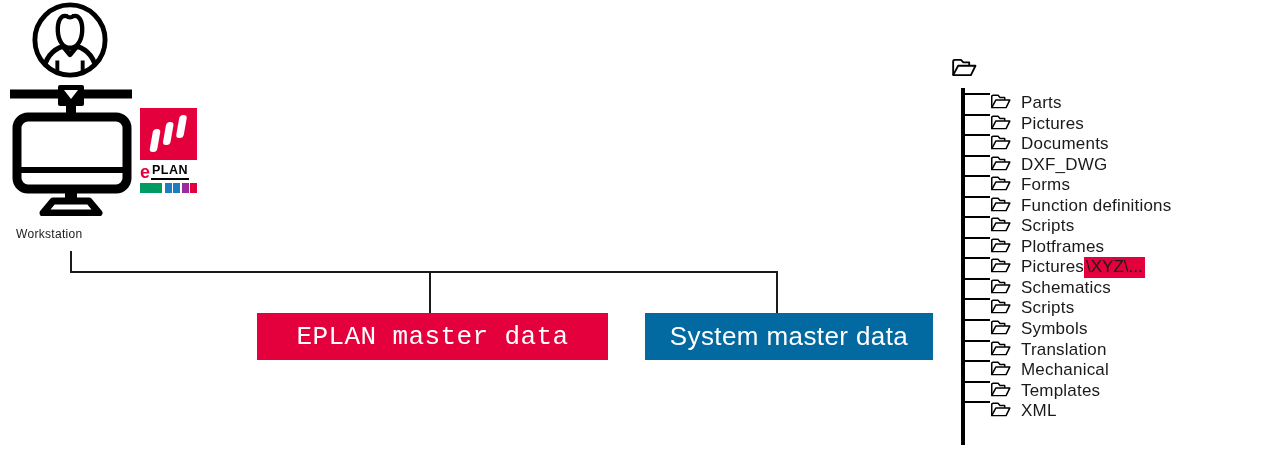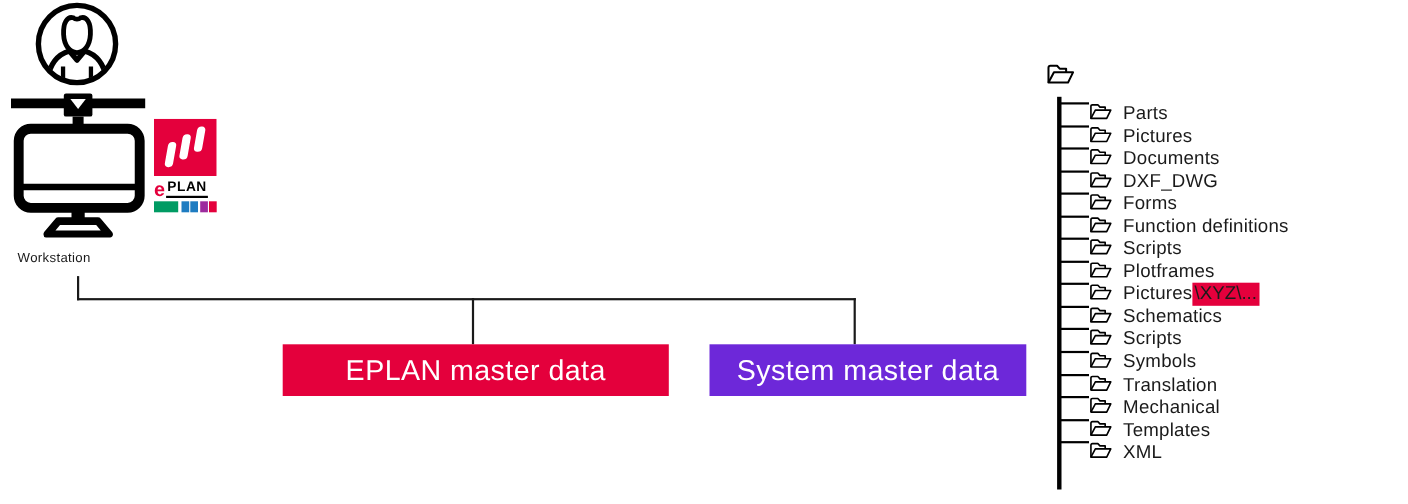--- a/index.html
+++ b/index.html
@@ -27,21 +27,21 @@
   
   .line { background:#1a1a1a; }
   #conn-v1 { left:70px; top:251px; width:2px; height:22px; }
   #conn-h  { left:70px; top:271px; width:708px; height:2px; }
   #conn-v2 { left:429px; top:271px; width:2px; height:42px; }
   #conn-v3 { left:776px; top:271px; width:2px; height:42px; }
 
   
   .data-box { height:47px; color:#fff; font-size:26px; font-weight:500; letter-spacing:.4px;
               display:flex; align-items:center; justify-content:center; }
-  #box-eplan  { left:257px; top:313px; width:351px; }
+  #box-eplan  { left:257px; top:313px; width:351px;font-family:Liberation Mono, monospace; }
   #box-system { left:645px; top:313px; width:288px; }
 
   
   #folder-tree { left:951px; top:57px; width:320px; height:395px; }
   #root-folder-icon { position:absolute; left:0; top:0; }
   #tree-trunk { position:absolute; left:10px; top:31px; width:4px; height:357px; background:#000; }
   #tree-rows { position:absolute; left:0; top:36px; }
   .tree-row { display:flex; height:20.55px; white-space:nowrap; }
   .branch { display:block; width:27px; height:2px; background:#000; margin-left:12px; flex:0 0 auto; }
   .folder-svg { width:21px; height:17px; flex:0 0 auto; margin-right:10px; }
@@ -109,21 +109,21 @@
 </div>
 
 <div id="workstation-label" class="abs">Workstation</div>
 
 <div id="conn-v1" class="abs line"></div>
 <div id="conn-h" class="abs line"></div>
 <div id="conn-v2" class="abs line"></div>
 <div id="conn-v3" class="abs line"></div>
 
 <div id="box-eplan" class="abs data-box accent-bg" style="background: rgb(228, 0, 60);">EPLAN master data</div>
-<div id="box-system" class="abs data-box accent-bg" style="background: #6d28d9;">System master data</div>
+<div id="box-system" class="abs data-box accent-bg" style="background: #0369a1;">System master data</div>
 
 <div id="folder-tree" class="abs">
   <svg id="root-folder-icon" width="26" height="21" viewBox="0 0 24 19">
       <use href="#folder-sym"></use>
     </svg>
   <div id="tree-trunk"></div>
   <div id="tree-rows">
   <div class="tree-row">
     <span class="branch"></span>
     <svg class="folder-svg" viewBox="0 0 24 19">

